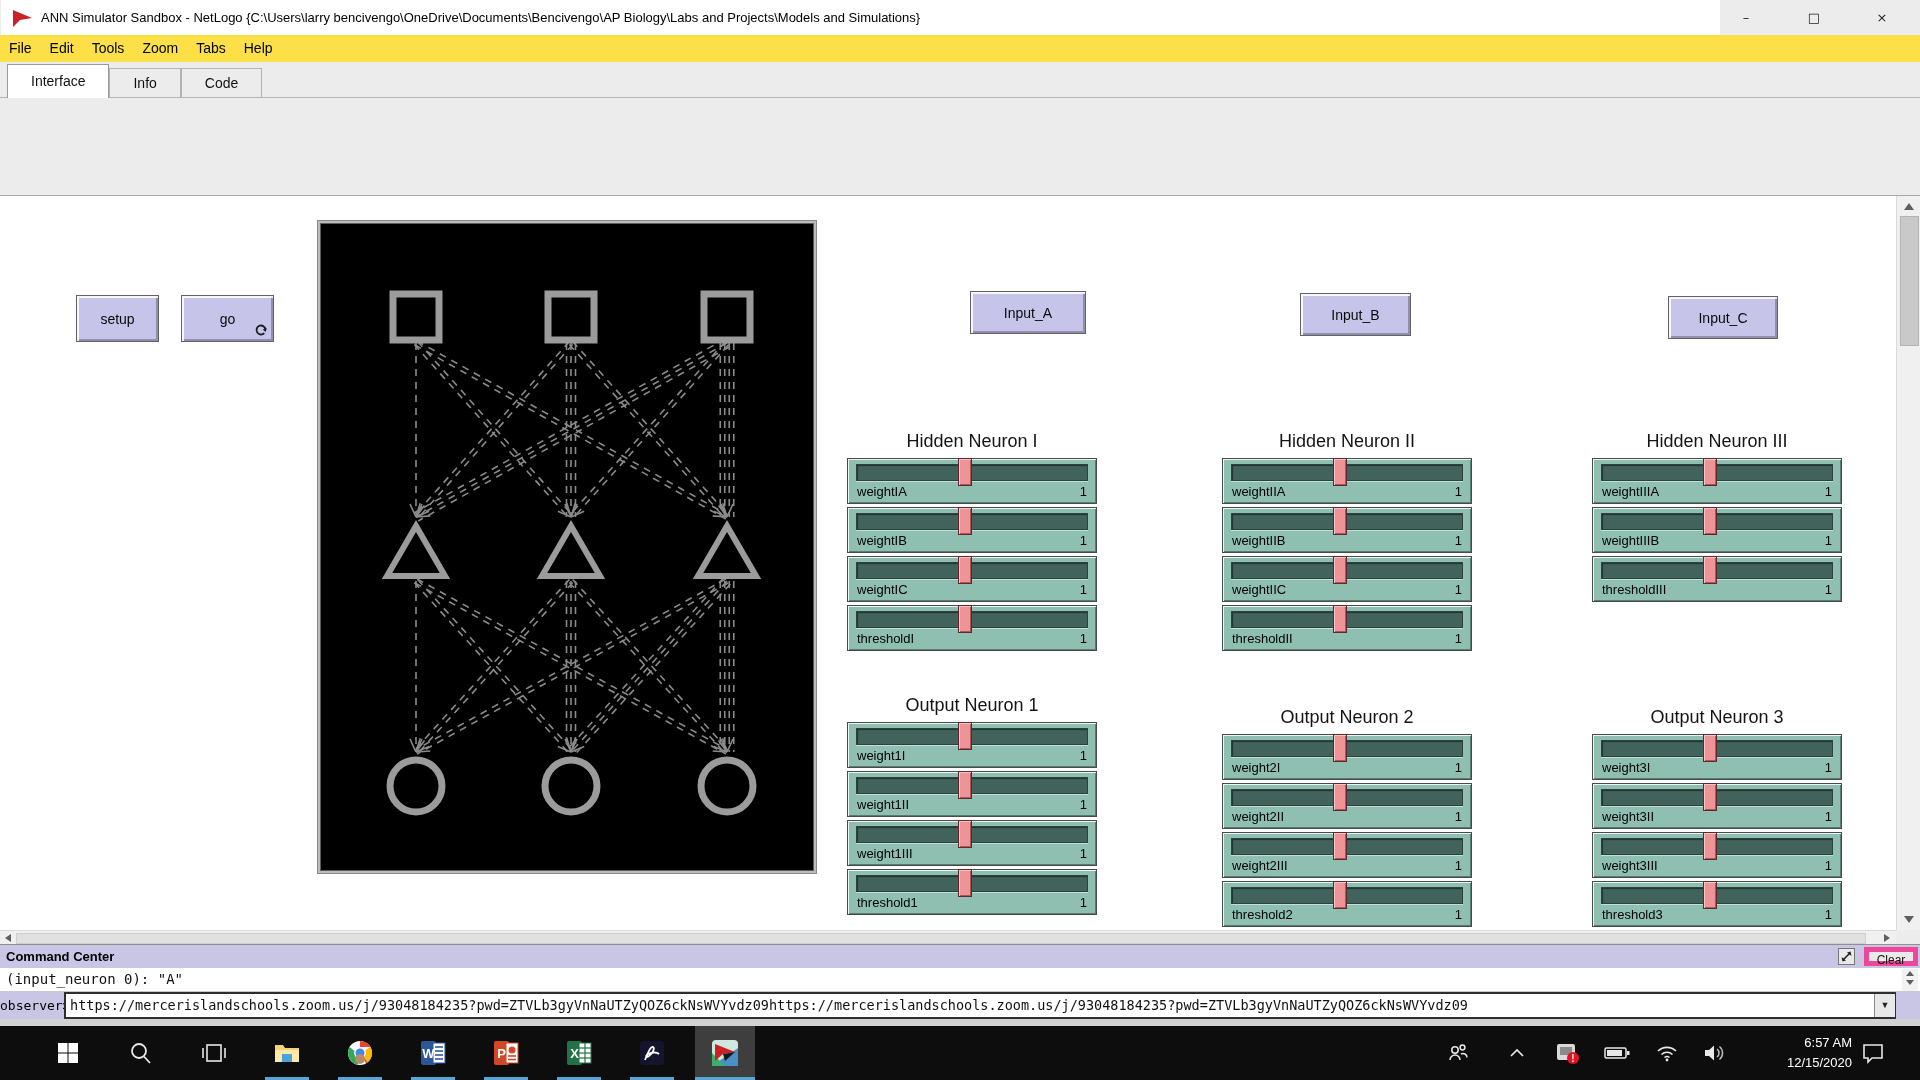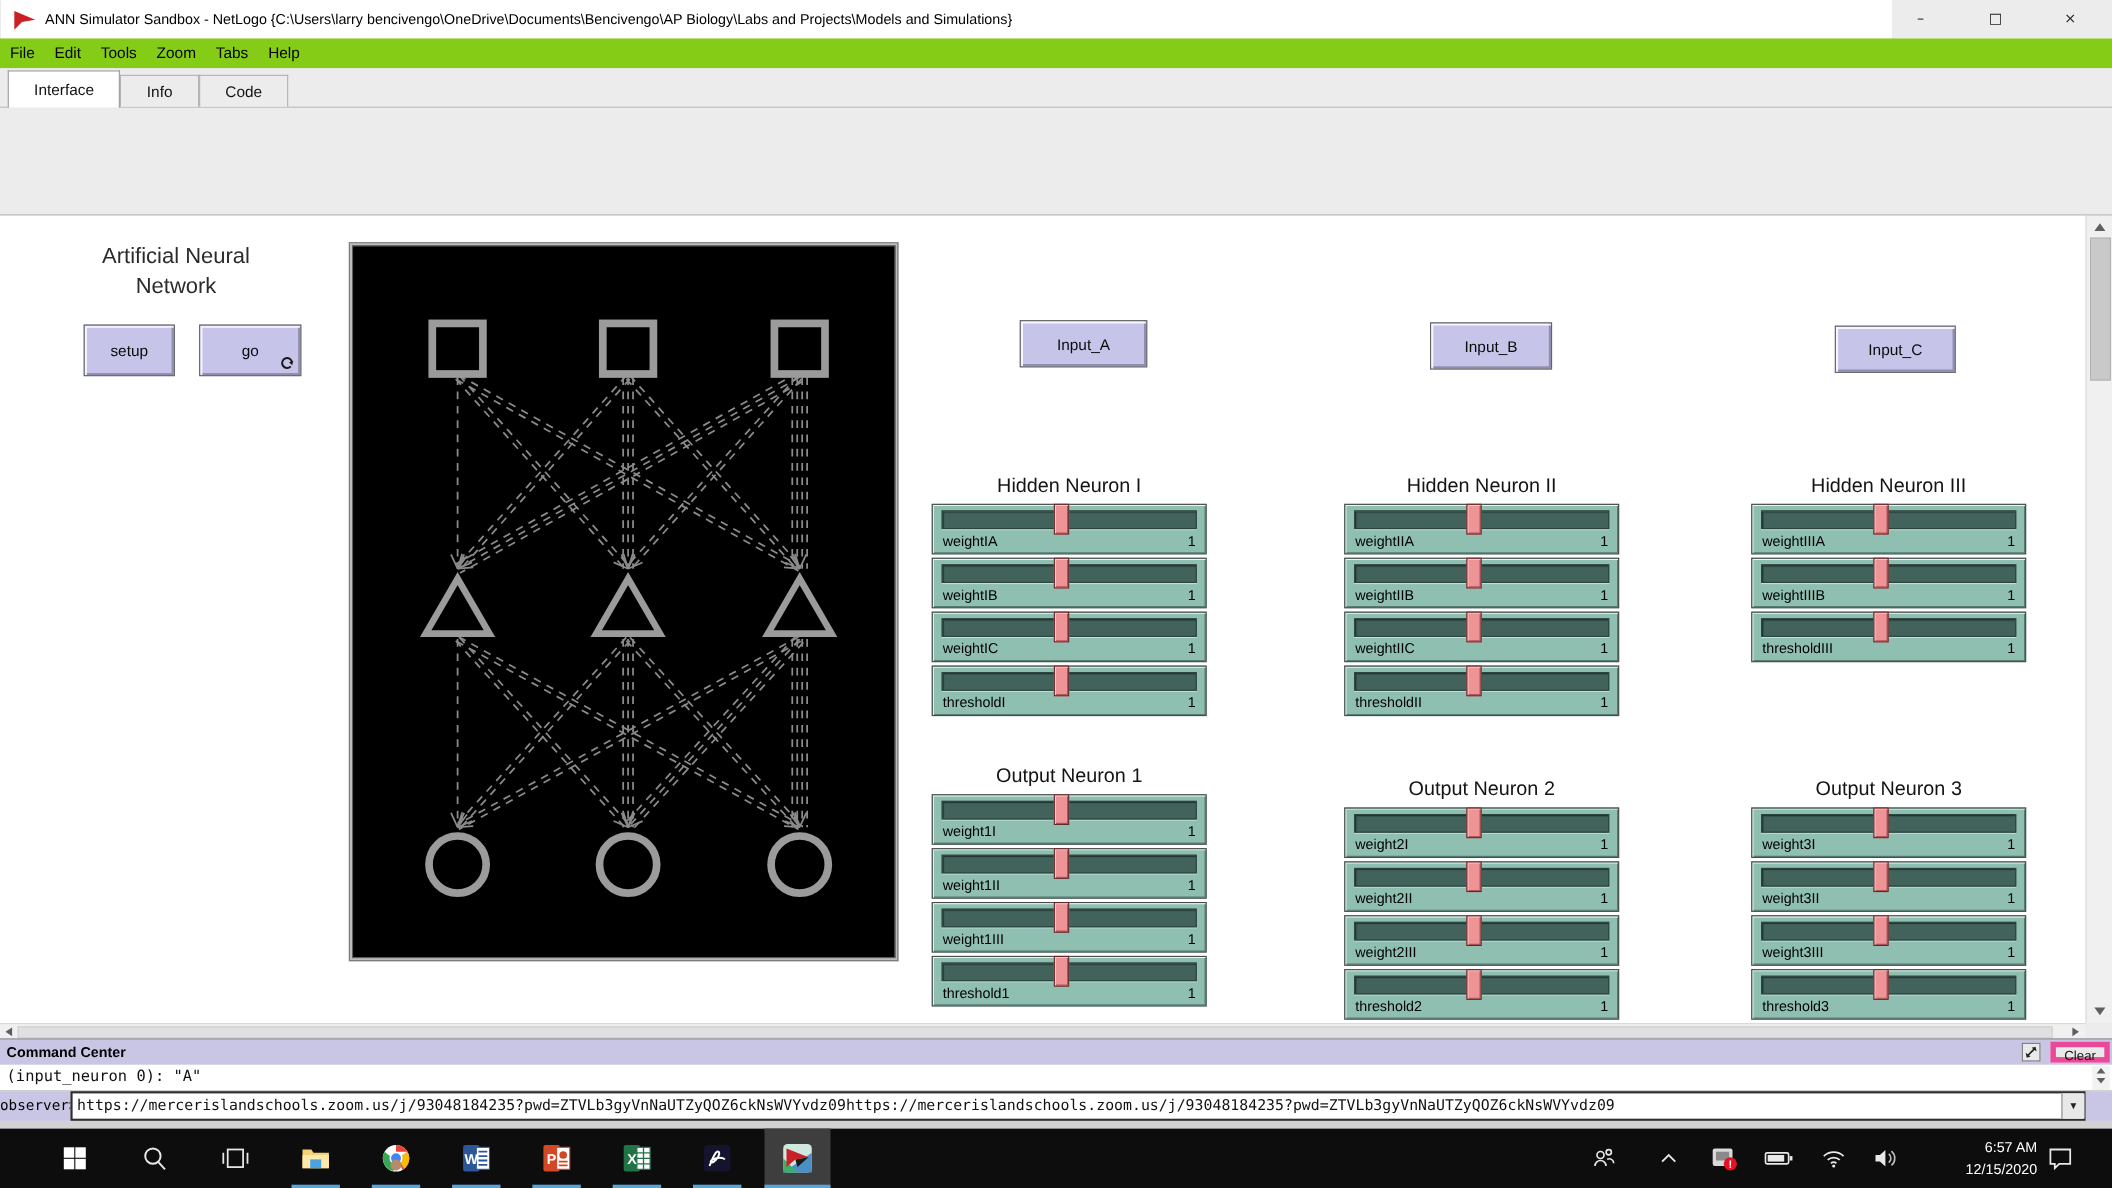--- a/index.html
+++ b/index.html
@@ -5,21 +5,21 @@
   html,body{margin:0;padding:0;background:#555;}
   #app{position:relative;width:1920px;height:1080px;background:#ececec;overflow:hidden;
        font-family:"Liberation Sans",sans-serif;color:#111;}
   .abs{position:absolute;}
   
   #titlebar{left:1px;top:0;width:1719px;height:35px;background:#ffffff;}
   #titlebar .ttl{position:absolute;left:40px;top:0;line-height:35px;font-size:13px;color:#000;white-space:nowrap;}
   .winbtn{position:absolute;top:0;width:56px;height:35px;text-align:center;line-height:35px;
           font-family:"DejaVu Sans",sans-serif;font-size:13px;color:#222;}
   
-  #menubar{left:0;top:35px;width:1920px;height:27px;background:#84cc16;border-bottom:1px solid #d6d6d6;}
+  #menubar{left:0;top:35px;width:1920px;height:27px;background:#fde047;border-bottom:1px solid #d6d6d6;}
   .menu-item{display:inline-block;padding:0 9px;line-height:26px;font-size:14px;color:#000;}
   
   #tabbar{left:0;top:62px;width:1920px;height:36px;background:#ececec;display:flex;align-items:flex-end;padding-left:7px;box-sizing:border-box;border-bottom:1px solid #b3b3b3;}
   .tab{border:1px solid #b3b3b3;border-bottom:none;background:#ececec;padding:0 23px;line-height:28px;height:28px;font-size:14px;}
   .tab.active{background:#fff;height:33px;line-height:33px;border-color:#9a9a9a;margin-bottom:-1px;z-index:2;}
   
   #toolbar{left:0;top:98px;width:1920px;height:98px;background:#ececec;border-bottom:1px solid #a8a8a8;box-sizing:border-box;}
   .tool{position:absolute;text-align:center;font-size:14px;}
   .tool .lbl{display:block;margin-top:2px;}
   .dim{color:#9a9a9a;}
@@ -163,21 +163,20 @@
     </div>
     <div class="abs" id="updmode">
       <span>continuous</span>
       <span style="font-size:11px;color:#333">▾</span>
     </div>
     <div class="vsep" style="left:833px;top:130px;height:52px"></div>
     <div class="abs" id="settings">Settings...</div>
   </div>
 
   <div class="abs" id="canvas">
-    <div class="abs" id="note-title">Artificial Neural Network</div>
 
     <div class="abs nl-button" style="left:60px;top:99px;width:83px;height:47px">
       <span>setup</span>
     </div>
     <div class="abs nl-button" style="left:165px;top:99px;width:93px;height:47px">
       <span>go</span>
       <svg style="position:absolute;right:5px;bottom:4px" width="14" height="14" viewBox="0 0 14 14">
         <path d="M11.5 7a4.5 4.5 0 1 0 -1.2 3.1" fill="none" stroke="#1a1a1a" stroke-width="1.8"></path>
         <polygon points="12.6,5 11.6,9 8.8,6.4" fill="#1a1a1a"></polygon>
       </svg>
@@ -268,21 +267,21 @@
           <circle cx="96" cy="563" r="26" fill="none" stroke="#9b9b9b" stroke-width="7"></circle>
           <rect x="228" y="71" width="46" height="46" fill="none" stroke="#9b9b9b" stroke-width="7"></rect>
           <polygon points="251,303 222,353 280,353" fill="none" stroke="#9b9b9b" stroke-width="6"></polygon>
           <circle cx="251" cy="563" r="26" fill="none" stroke="#9b9b9b" stroke-width="7"></circle>
           <rect x="384" y="71" width="46" height="46" fill="none" stroke="#9b9b9b" stroke-width="7"></rect>
           <polygon points="407,303 378,353 436,353" fill="none" stroke="#9b9b9b" stroke-width="6"></polygon>
           <circle cx="407" cy="563" r="26" fill="none" stroke="#9b9b9b" stroke-width="7"></circle>
         </svg>
     </div>
 
-    <div class="abs nl-button" style="left:911px;top:95px;width:116px;height:43px">
+    <div class="abs nl-button" style="left:954px;top:95px;width:116px;height:43px">
       <span>Input_A</span>
     </div>
     <div class="abs nl-button" style="left:1284px;top:97px;width:111px;height:43px">
       <span>Input_B</span>
     </div>
     <div class="abs nl-button" style="left:1652px;top:100px;width:110px;height:43px">
       <span>Input_C</span>
     </div>
 
     <div class="slider-group" style="left:847px;top:232px">

